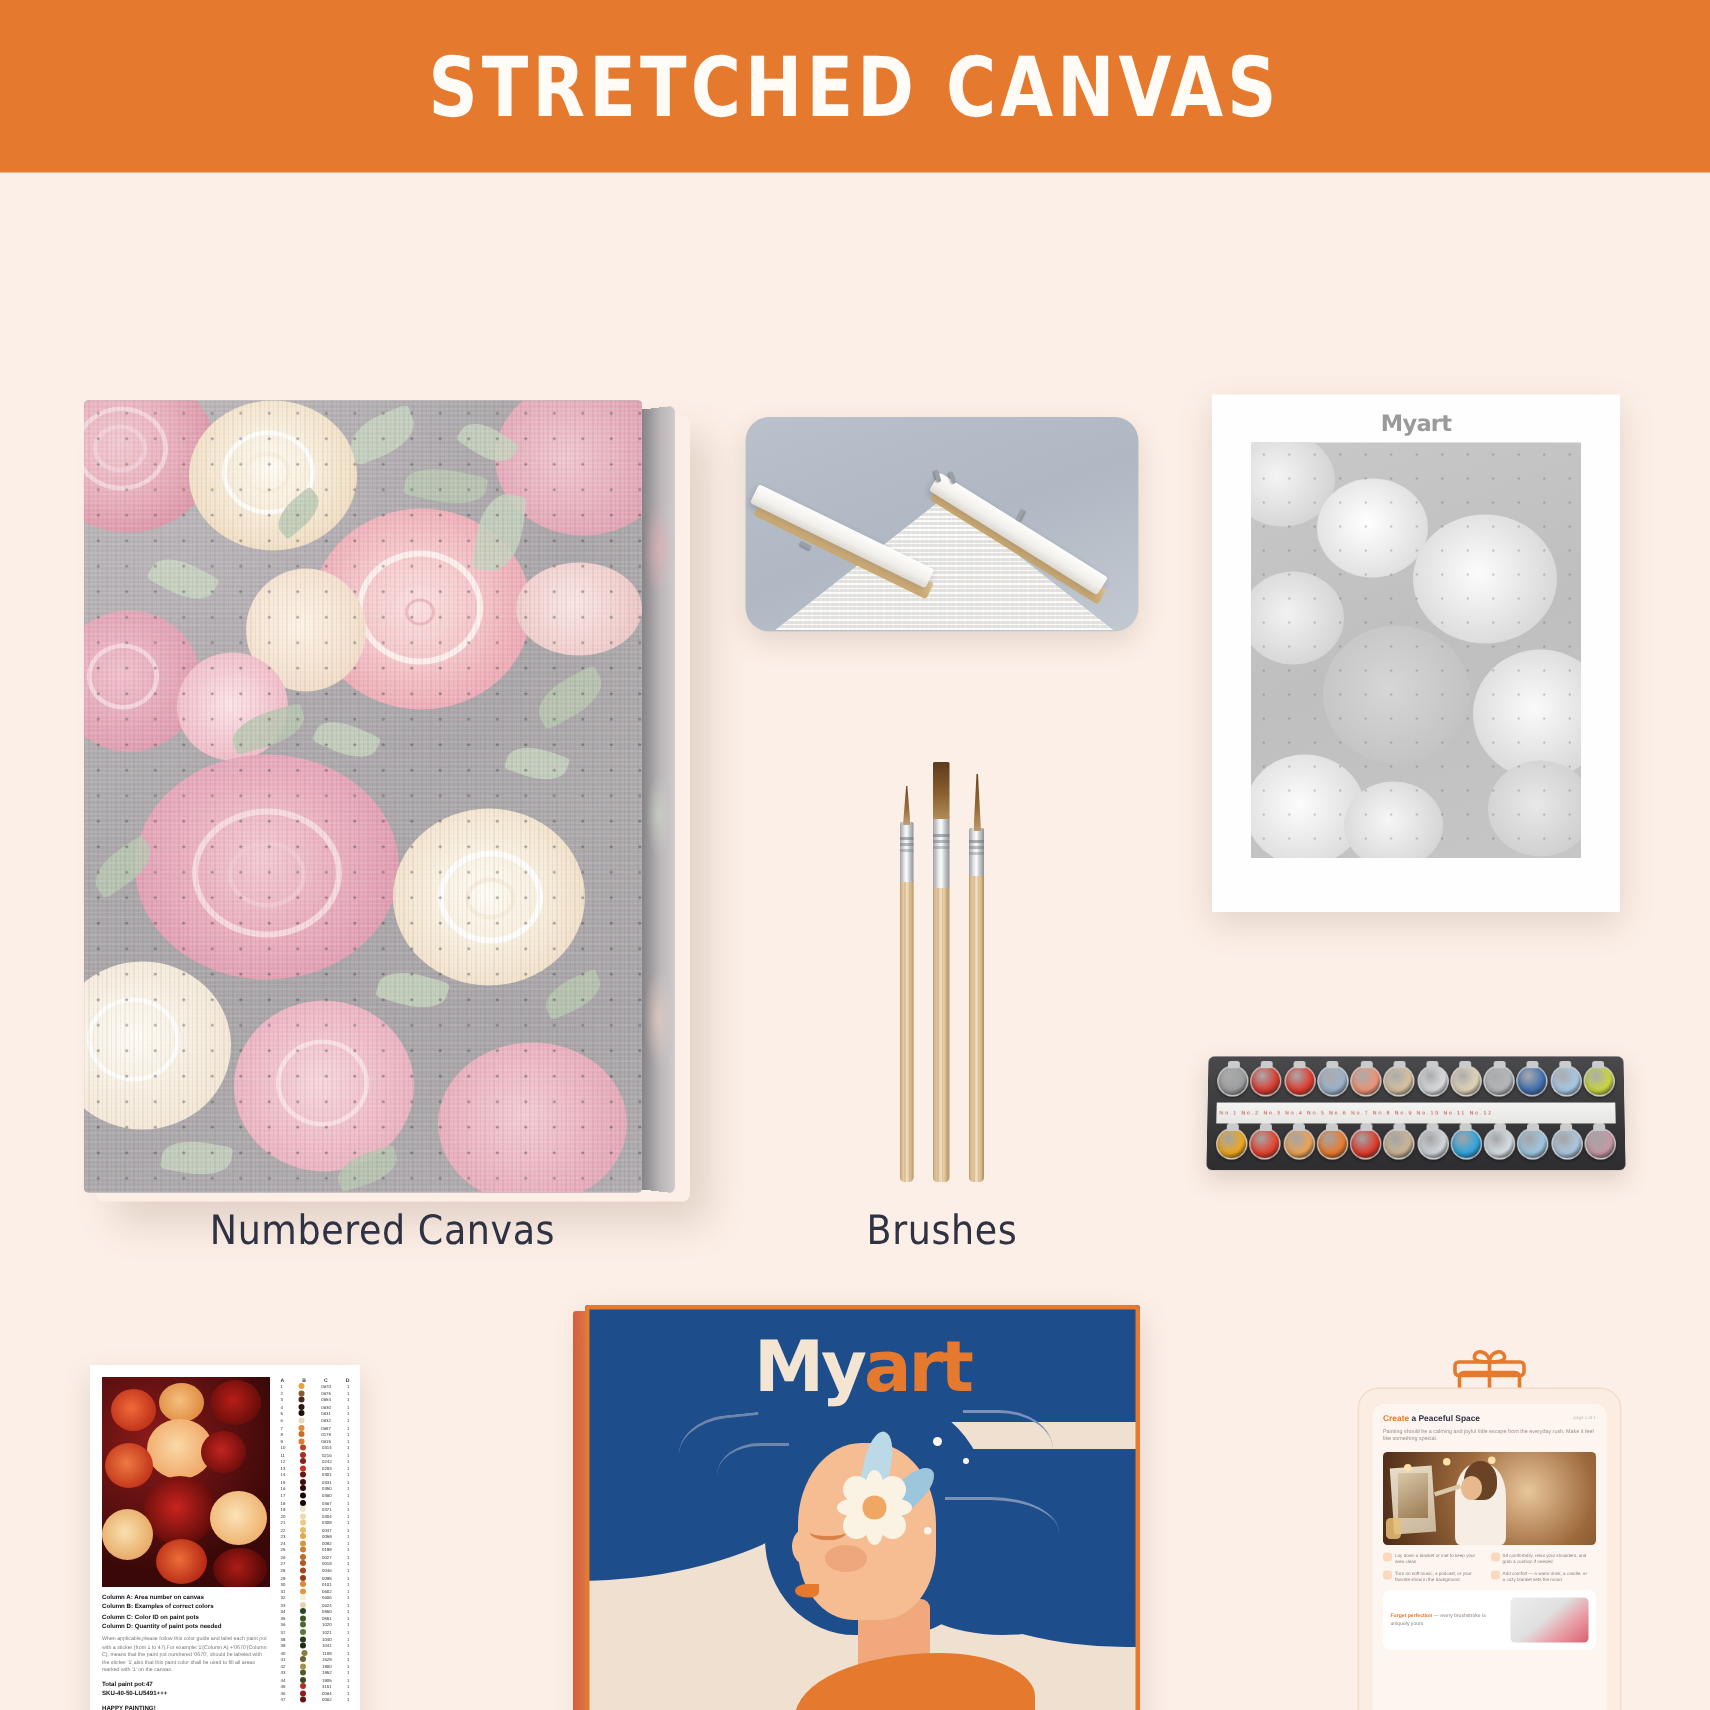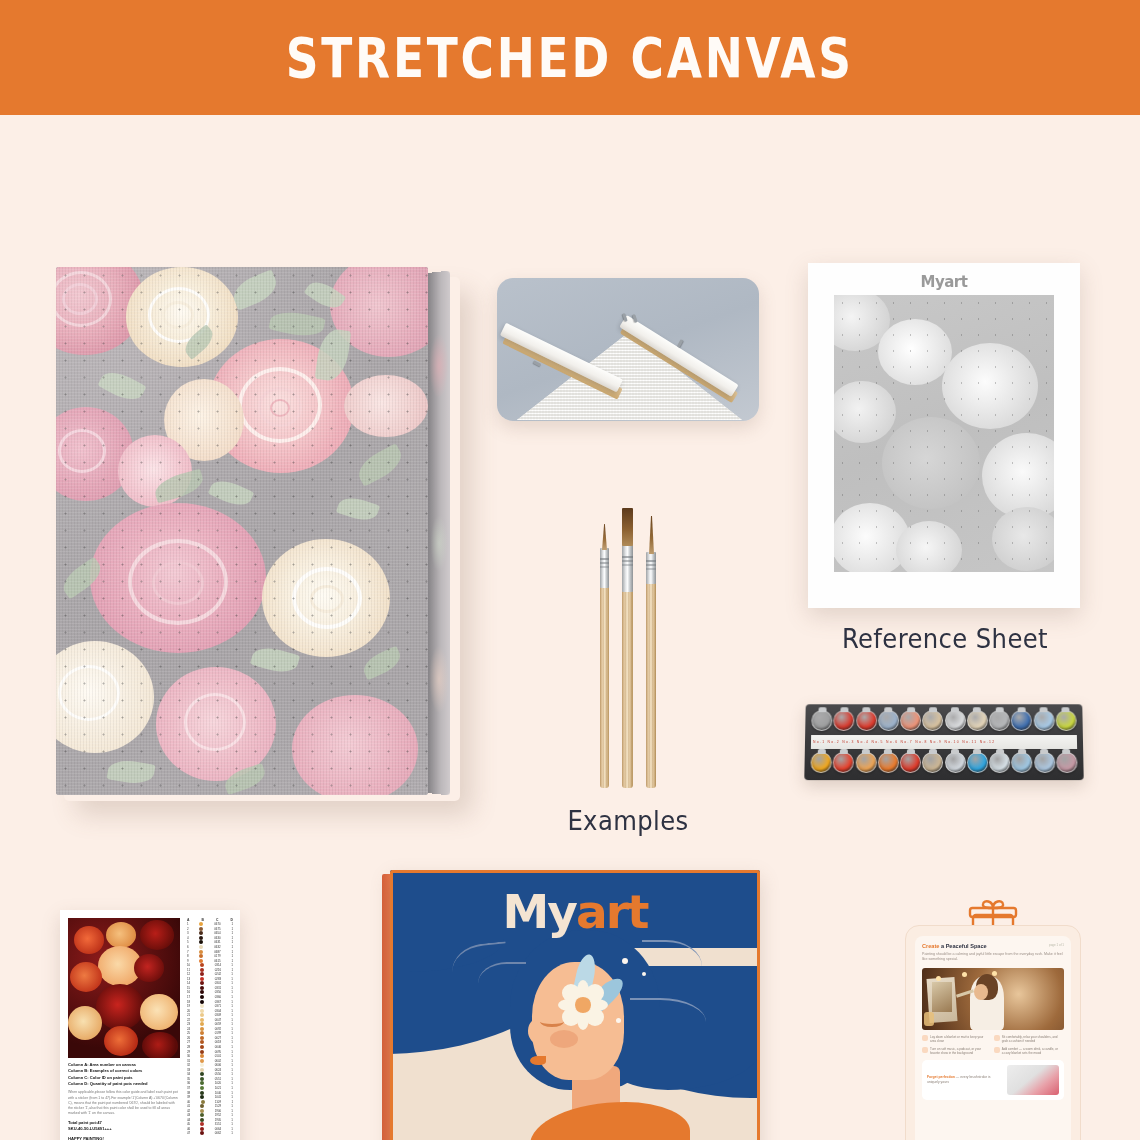--- a/index.html
+++ b/index.html
@@ -376,20 +376,21 @@
         <div class="leaf d" style="left:306px;top:386px;width:40px;height:20px;transform:rotate(-24deg);"></div>
         <div class="leaf" style="left:52px;top:494px;width:46px;height:22px;transform:rotate(10deg);"></div>
         <div class="leaf d" style="left:168px;top:502px;width:42px;height:20px;transform:rotate(-18deg);"></div>
         <div class="leaf" style="left:262px;top:62px;width:30px;height:52px;transform:rotate(8deg);border-radius:60% 10% 60% 10%;"></div>
         <div class="dots"></div>
         <div class="canvas-texture"></div>
         <div class="canvas-gloss"></div>
       </div>
     </div>
   </div>
+  <div class="label" style="left:55px; top:690px; width:400px;">Numbered Canvas</div>
 
   <div class="prestretch-wrap">
     <div class="prestretch">
 
       <div class="ps-face" style="left:20px;top:46px;width:225px;height:96px;clip-path:polygon(0% 100%, 50% 8%, 100% 100%);"></div>
 
       <div class="ps-wood" style="left:8px;top:54px;width:128px;height:12px;transform:rotate(26deg);transform-origin:left center;border-radius:2px;"></div>
       <div class="ps-bar" style="left:6px;top:44px;width:130px;height:14px;transform:rotate(26deg);transform-origin:left center;border-radius:2px;"></div>
 
       <div class="ps-wood" style="left:126px;top:44px;width:132px;height:12px;transform:rotate(32deg);transform-origin:left center;border-radius:2px;"></div>
@@ -412,21 +413,20 @@
         <div class="gblob" style="left:-6px;top:86px;width:68px;height:62px;background:radial-gradient(circle at 45% 45%,#F2F2F2,#D6D6D6 70%,#C8C8C8);"></div>
         <div class="gblob" style="left:48px;top:122px;width:98px;height:92px;background:radial-gradient(circle at 45% 45%,#D6D6D6,#C4C4C4 70%,#BCBCBC);"></div>
         <div class="gblob" style="left:148px;top:138px;width:90px;height:86px;background:radial-gradient(circle at 45% 45%,#FAFAFA,#DCDCDC 65%,#CECECE);"></div>
         <div class="gblob" style="left:-4px;top:208px;width:80px;height:74px;background:radial-gradient(circle at 45% 45%,#FCFCFC,#DEDEDE 70%,#CFCFCF);"></div>
         <div class="gblob" style="left:62px;top:226px;width:66px;height:58px;background:radial-gradient(circle at 45% 45%,#F6F6F6,#D8D8D8 70%,#CBCBCB);"></div>
         <div class="gblob" style="left:158px;top:212px;width:70px;height:64px;background:radial-gradient(circle at 45% 45%,#E8E8E8,#D0D0D0 70%,#C4C4C4);"></div>
         <div class="gdots"></div>
       </div>
     </div>
   </div>
-  <div class="label" style="left:800px; top:508px; width:290px;">Reference Sheet</div>
 
   <div class="brushes-wrap">
 
     <div class="brush" style="left:14px;width:9px;height:262px;">
       <div class="brush-handle" style="height:202px;"></div>
       <div class="brush-ferrule" style="bottom:200px;height:40px;"></div>
       <div class="brush-tip" style="bottom:238px;left:2px;width:5px;height:26px;background:linear-gradient(180deg,#6F4A26,#9A6F3E 60%,#C2A176);clip-path:polygon(42% 0,58% 0,100% 100%,0 100%);"></div>
     </div>
 
     <div class="brush" style="left:36px;width:11px;height:281px;">
@@ -434,21 +434,21 @@
       <div class="brush-ferrule" style="bottom:196px;height:48px;"></div>
       <div class="brush-tip" style="bottom:242px;left:0px;width:11px;height:38px;background:linear-gradient(180deg,#5C3A1C,#8A5F30 55%,#B08B58);border-radius:1px;"></div>
     </div>
 
     <div class="brush" style="left:60px;width:10px;height:272px;">
       <div class="brush-handle" style="height:206px;"></div>
       <div class="brush-ferrule" style="bottom:204px;height:32px;"></div>
       <div class="brush-tip" style="bottom:234px;left:3px;width:5px;height:38px;background:linear-gradient(180deg,#6A451F,#946B38 60%,#BE9C6E);clip-path:polygon(40% 0,60% 0,100% 100%,0 100%);"></div>
     </div>
   </div>
-  <div class="label" style="left:497px; top:690px; width:262px;">Examples</div>
+  <div class="label" style="left:497px; top:690px; width:262px;">Brushes</div>
 
   <div class="paints-wrap">
     <div class="paint-tray">
       <div class="pot-row" id="potsTop" style="top:6px;">
           <div class="pot" style="background: radial-gradient(circle at 38% 32%, rgba(255, 255, 255, 0.55), rgb(158, 159, 160) 58%, rgba(0, 0, 0, 0.18));"></div>
           <div class="pot" style="background: radial-gradient(circle at 38% 32%, rgba(255, 255, 255, 0.55), rgb(217, 58, 46) 58%, rgba(0, 0, 0, 0.18));"></div>
           <div class="pot" style="background: radial-gradient(circle at 38% 32%, rgba(255, 255, 255, 0.55), rgb(223, 58, 44) 58%, rgba(0, 0, 0, 0.18));"></div>
           <div class="pot" style="background: radial-gradient(circle at 38% 32%, rgba(255, 255, 255, 0.55), rgb(157, 179, 204) 58%, rgba(0, 0, 0, 0.18));"></div>
           <div class="pot" style="background: radial-gradient(circle at 38% 32%, rgba(255, 255, 255, 0.55), rgb(239, 148, 120) 58%, rgba(0, 0, 0, 0.18));"></div>
           <div class="pot" style="background: radial-gradient(circle at 38% 32%, rgba(255, 255, 255, 0.55), rgb(217, 195, 160) 58%, rgba(0, 0, 0, 0.18));"></div>

